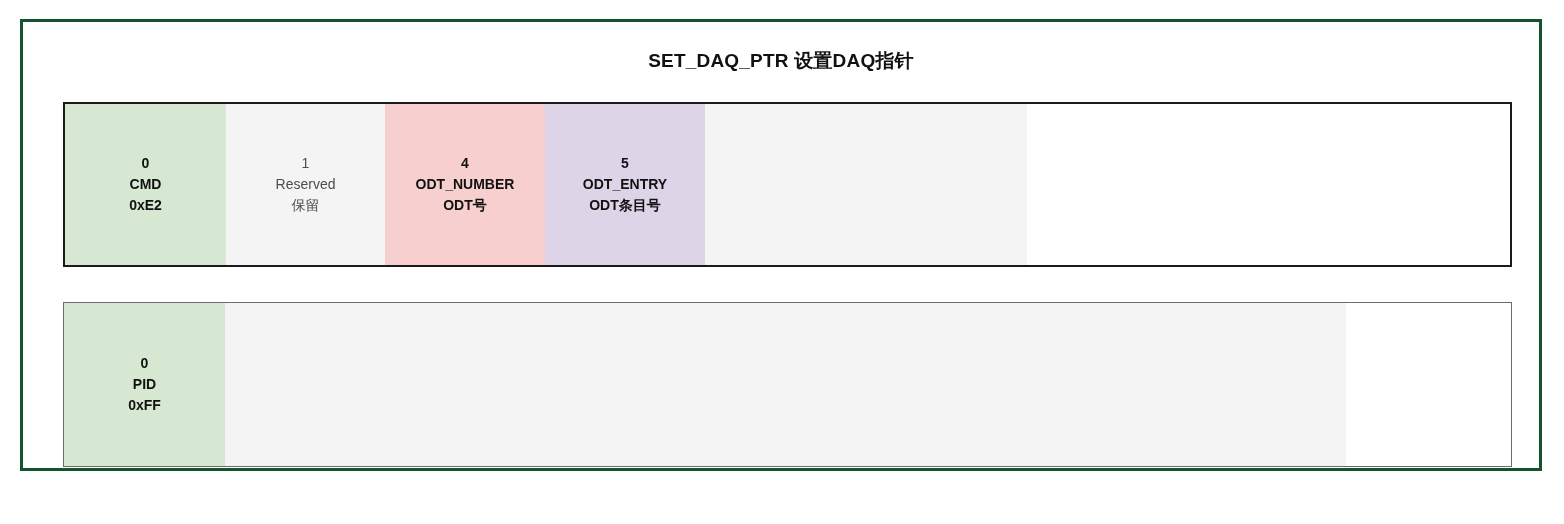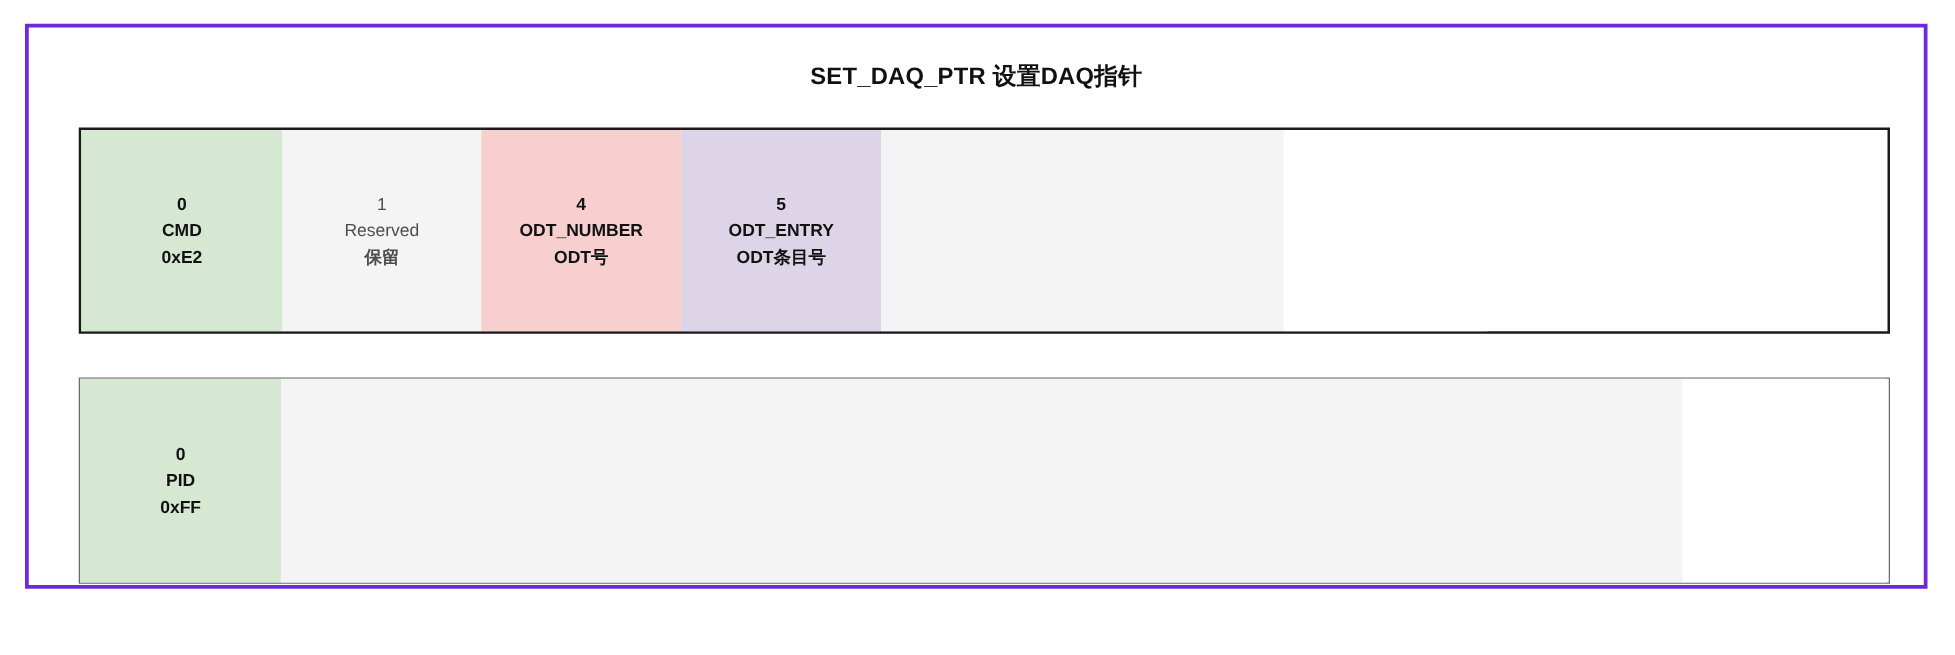--- a/index.html
+++ b/index.html
@@ -15,21 +15,21 @@
     overflow: hidden;
   }
 
   .diagram-frame {
     position: absolute;
     left: 20px;
     top: 19px;
     width: 1522px;
     height: 452px;
     box-sizing: border-box;
-    border: 3px solid #6d28d9;
+    border: 3px solid #14532d;
     background: #ffffff;
     padding-left: 43px;
   }
 
   .diagram-title {
     position: absolute;
     left: 0;
     top: 26px;
     width: 100%;
     text-align: center;
@@ -79,21 +79,21 @@
   }
   .pkt-cell .pkt-line {
     display: block;
     white-space: nowrap;
   }
   .pkt-cell.muted {
     font-weight: normal;
     color: #4d4d4d;
   }
   .pkt-cell.muted .pkt-line.zh {
-    font-weight: bold;
+    font-weight: normal;
   }
 </style>
 </head>
 <body>
 
 <div class="diagram-frame">
 
   <div class="diagram-title">SET_DAQ_PTR 设置DAQ指针</div>
 
   <div class="packet-row cmd-row" id="row-0">

